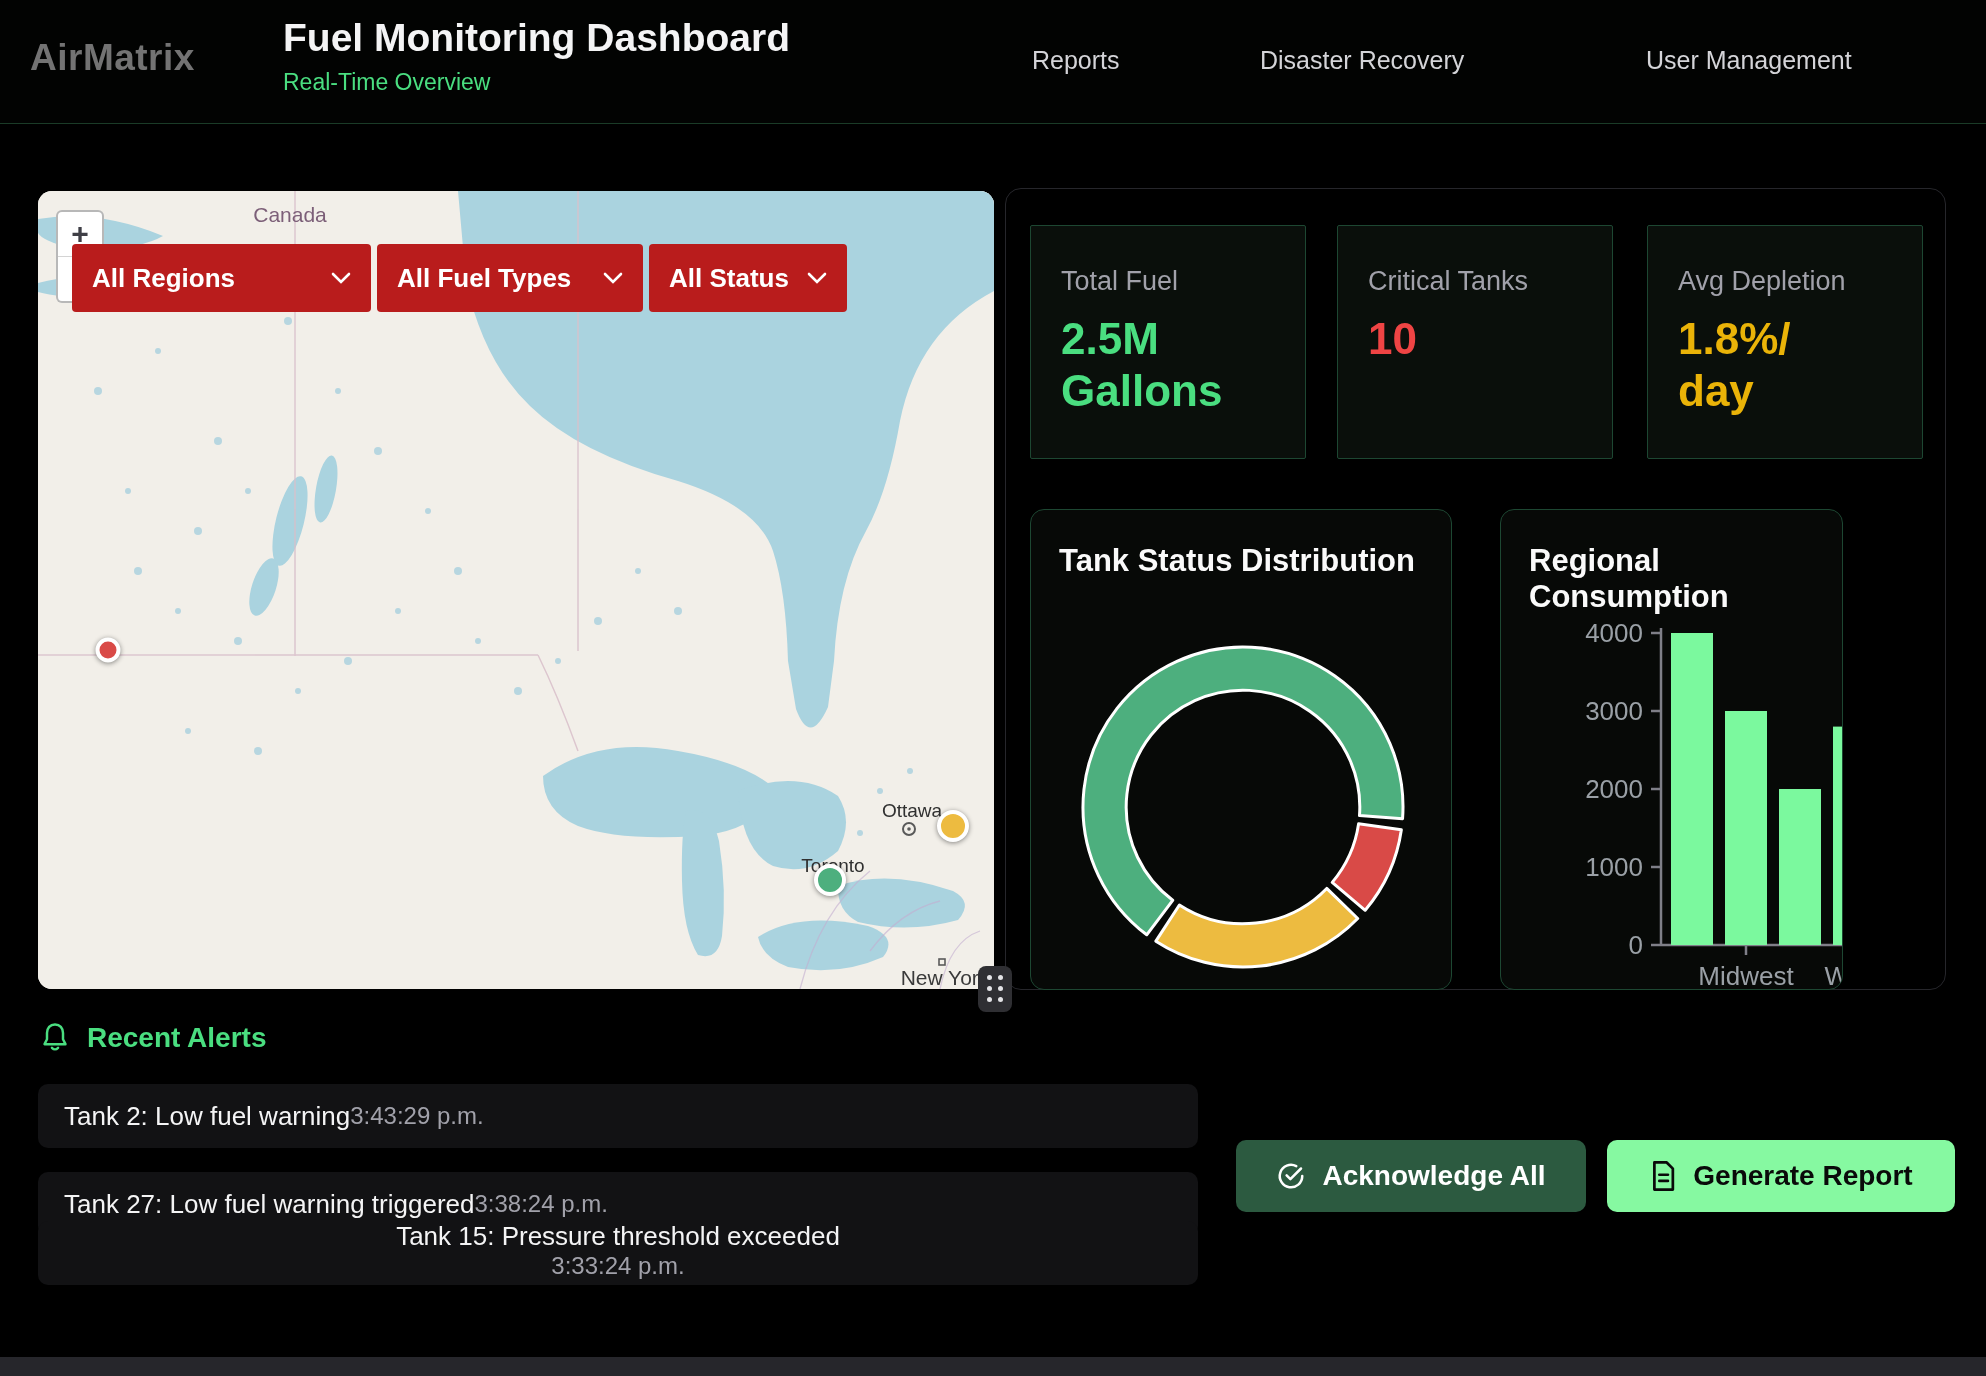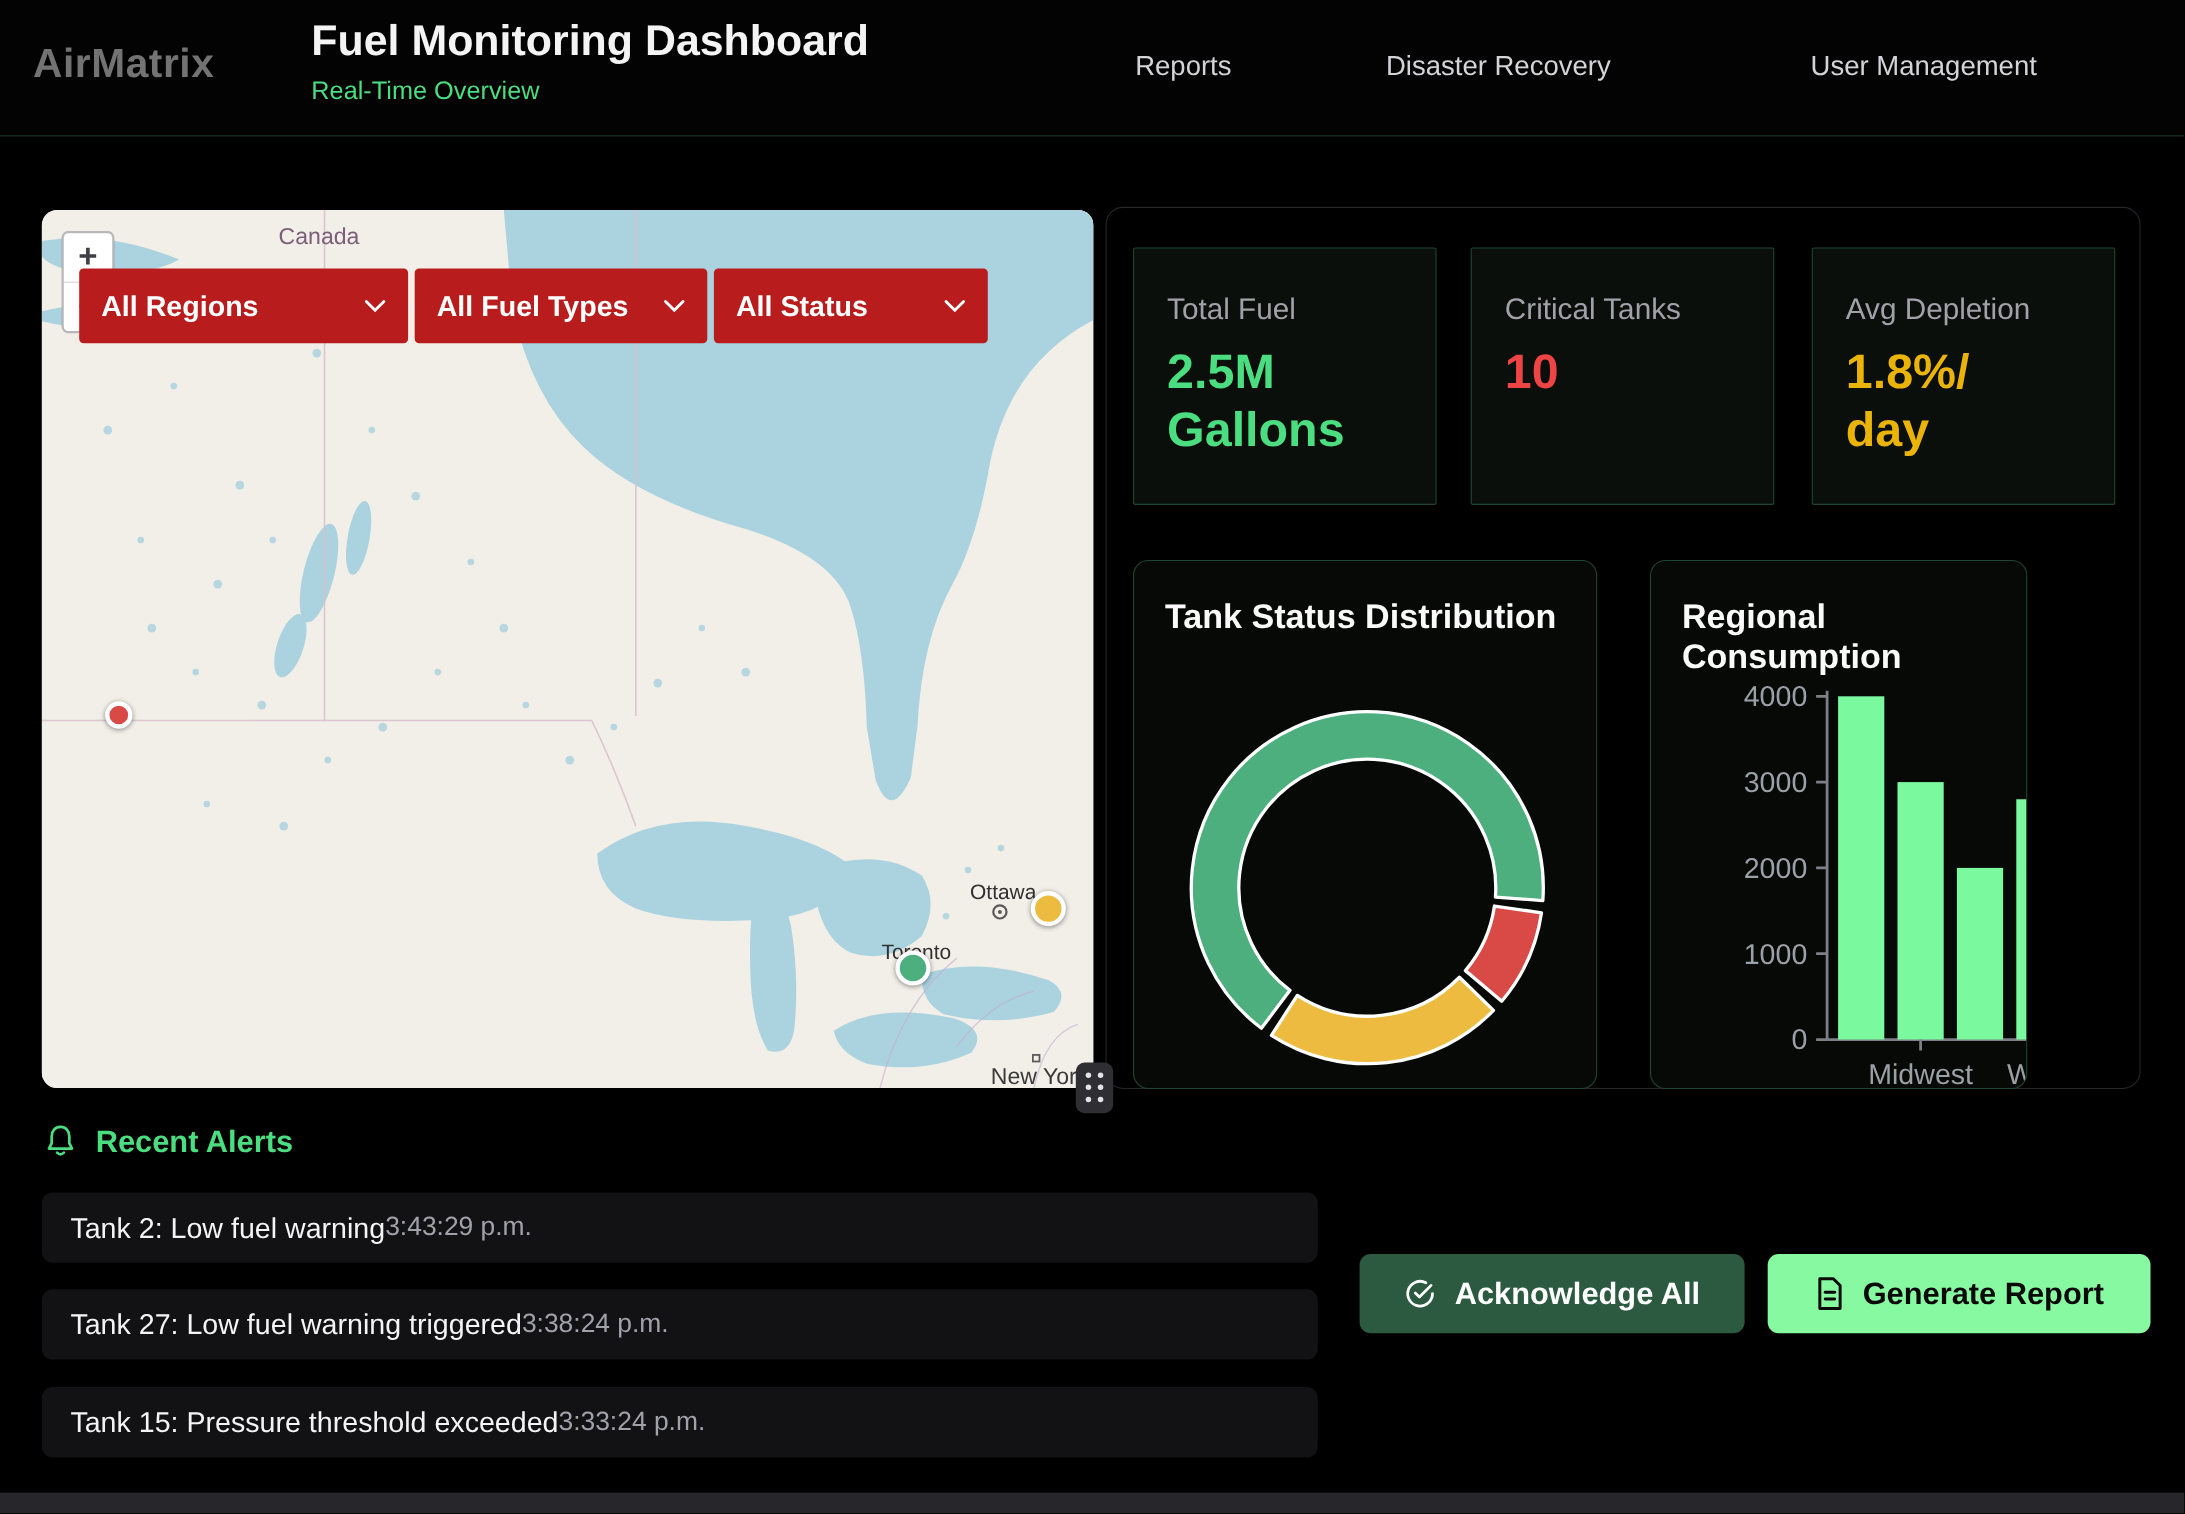--- a/index.html
+++ b/index.html
@@ -23,21 +23,21 @@
   .map-svg{position:absolute;inset:0;}
   .map-svg text{font-family:"Liberation Sans",sans-serif;}
   .map-zoom{position:absolute;left:18px;top:19px;width:48px;background:#fff;border:2px solid rgba(0,0,0,.28);
             border-radius:6px;overflow:hidden;z-index:5;}
   .map-zoom-btn{width:100%;height:44px;display:flex;align-items:center;justify-content:center;
                 font-size:30px;font-weight:bold;color:#3f3f46;cursor:pointer;}
   .map-zoom-div{height:1px;background:#d4d4d4;}
   .filters{position:absolute;left:34px;top:53px;display:flex;gap:6px;z-index:10;}
   .dropdown{height:68px;background:#b91c1c;border-radius:4px;display:flex;align-items:center;
             justify-content:space-between;padding:0 20px;color:#fff;cursor:pointer;}
-  .dd-regions{width:299px;} .dd-fuel{width:266px;} .dd-status{width:249px;}
+  .dd-regions{width:299px;} .dd-fuel{width:266px;} .dd-status{width:198px;}
   .dd-label{font-size:26px;font-weight:600;}
   .marker{position:absolute;border-radius:50%;border:4px solid #fff;transform:translate(-50%,-50%);
           box-shadow:0 1px 5px rgba(0,0,0,.45);cursor:pointer;}
   .grip{position:absolute;left:978px;top:966px;width:34px;height:46px;background:#2f2f33;border-radius:8px;
         z-index:6;display:grid;grid-template-columns:repeat(2,6px);grid-template-rows:repeat(3,6px);
         gap:5px;align-content:center;justify-content:center;cursor:grab;}
   .grip i{width:5px;height:5px;border-radius:50%;background:#e4e4e7;}
 
   
   .right-panel{position:absolute;left:1005px;top:188px;width:941px;height:802px;
@@ -52,21 +52,21 @@
               border:1px solid #1d4732;border-radius:14px;overflow:hidden;}
   .card-tank{left:1030px;width:422px;} .card-region{left:1500px;width:343px;}
   .chart-title{position:absolute;left:28px;top:33px;font-size:31px;font-weight:bold;color:#fafafa;z-index:2;}
   .chart-svg{position:absolute;left:0;top:0;}
 
   
   .alerts-head{position:absolute;left:40px;top:1022px;display:flex;align-items:center;gap:17px;}
   .alerts-title{font-size:28px;font-weight:bold;color:#4ade80;}
   .alert-row{position:absolute;left:38px;width:1160px;height:64px;background:#121214;border-radius:10px;
              display:flex;align-items:center;padding:0 26px;cursor:pointer;}
-  .row-1{top:1084px;} .row-2{top:1172px;} .row-3{top:1261px;}
+  .row-1{top:1084px;} .row-2{top:1172px;} .row-3{top:1221px;flex-direction:column;}
   .alert-msg{font-size:26px;color:#f4f4f5;}
   .alert-time{font-size:24px;color:#a1a1aa;}
 
   
   .btn{position:absolute;top:1140px;height:72px;border-radius:10px;display:flex;align-items:center;
        justify-content:center;gap:16px;font-size:28px;font-weight:bold;cursor:pointer;border:none;}
   .btn-ack{left:1236px;width:350px;background:#2c5a40;color:#fff;}
   .btn-gen{left:1607px;width:348px;background:#86f9a1;color:#0a0a0a;}
 
   .footer{position:absolute;left:0;top:1357px;width:1986px;height:19px;background:#26262b;}

